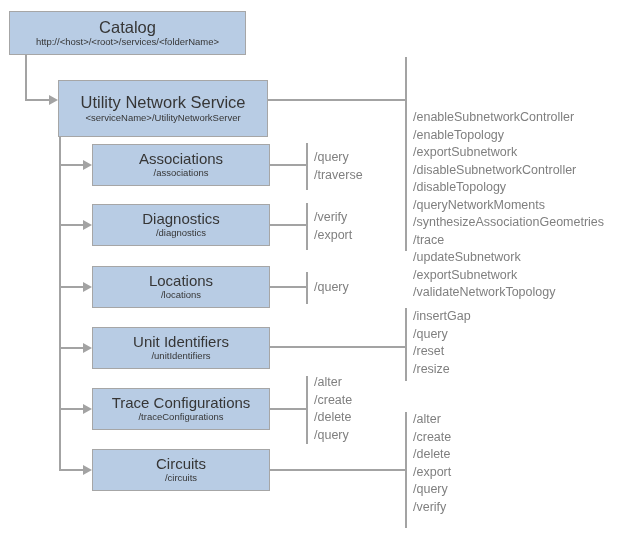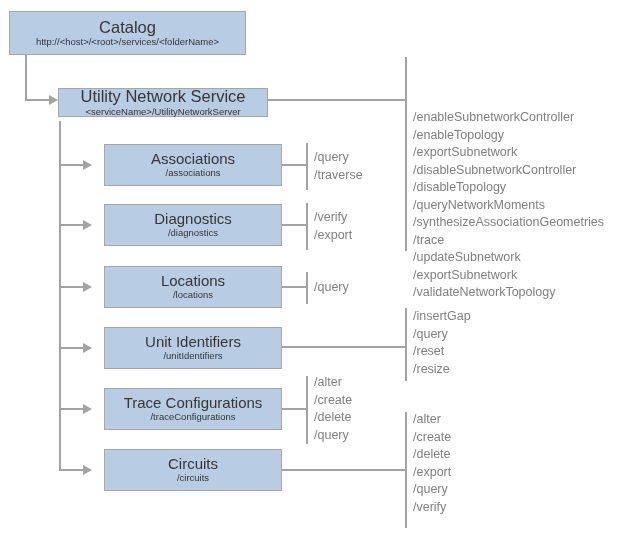--- a/index.html
+++ b/index.html
@@ -16,22 +16,22 @@
 
   
   .box{position:absolute;background:var(--box-fill);border:1.5px solid var(--box-border);
        box-sizing:border-box;display:flex;flex-direction:column;align-items:center;
        justify-content:center;text-align:right;}
   .box-title{font-size:16.5px;color:var(--title-text);line-height:1.12;white-space:nowrap;}
   .box-subtitle{font-size:9.5px;color:var(--title-text);line-height:1.25;white-space:nowrap;}
   .res .box-title{font-size:15px;}
 
   .catalog{left:9px;top:11px;width:237px;height:44px;}
-  .service{left:58px;top:80px;width:210px;height:29px;margin-top:8px;}
-  .res{left:104px;width:178px;height:42px;}
+  .service{left:58px;top:80px;width:210px;height:57px;}
+  .res{left:92px;width:178px;height:42px;}
   .res0{top:144px}.res1{top:204px}.res2{top:266px}.res3{top:327px}.res4{top:388px}.res5{top:449px}
 
   
   .h,.v{position:absolute;background:var(--connector);}
   .h{height:2px;}
   .v{width:2px;}
   .arrow{position:absolute;width:0;height:0;border-top:5px solid transparent;
          border-bottom:5px solid transparent;border-left:9px solid var(--connector);}
 
   

